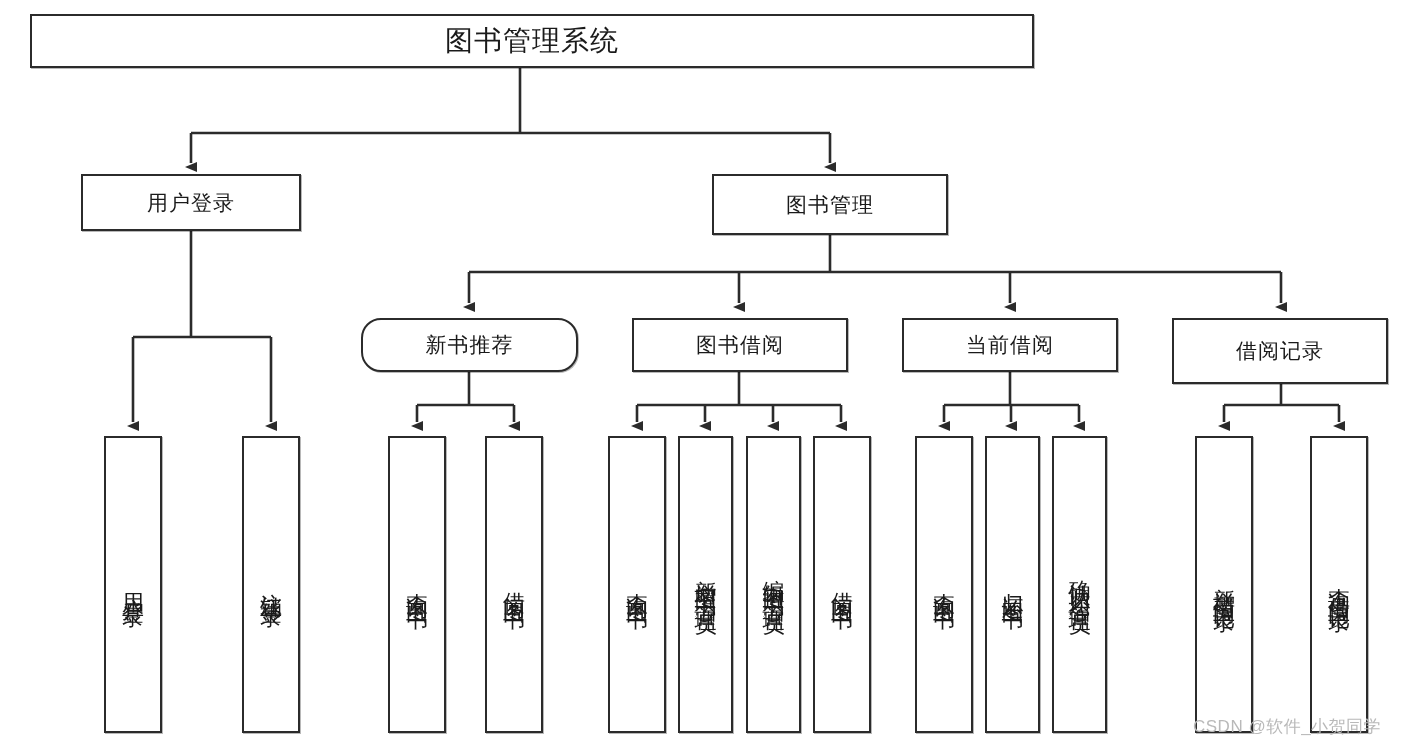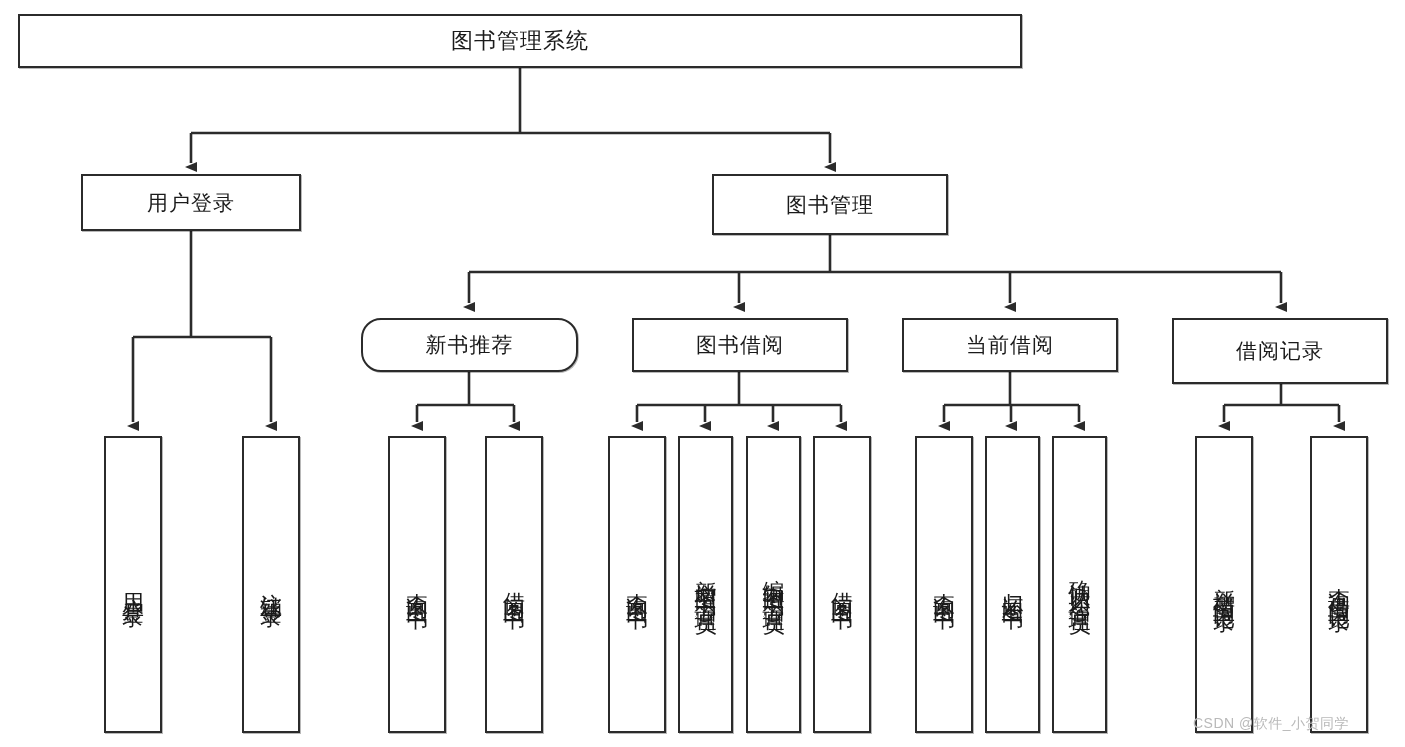--- a/index.html
+++ b/index.html
@@ -36,41 +36,42 @@
     color: #1a1a1a;
     box-shadow: 1px 1px 0 rgba(0,0,0,0.28);
   }
   .node.horiz {
     font-size: 21px;
     letter-spacing: 1px;
     line-height: 1.2;
     text-align: center;
   }
   .node.root {
-    font-size: 22px;
+    font-size: 28px;
+    margin-left: 12px;
   }
   .node.vert {
     writing-mode: vertical-rl;
     text-orientation: upright;
     font-size: 22px;
     letter-spacing: 5px;
     line-height: 1.1;
     padding: 4px 0;
     align-items: center;
     justify-content: center;
     white-space: nowrap;
   }
   .node.vert .vtext {
     writing-mode: vertical-rl;
     text-orientation: upright;
   }
   .watermark {
     position: absolute;
     color: #b9b9b9;
-    font-size: 14px;
+    font-size: 17px;
     letter-spacing: 0.5px;
     white-space: nowrap;
     user-select: none;
   }
 </style>
 </head>
 <body>
 
 <div id="canvas">
 

